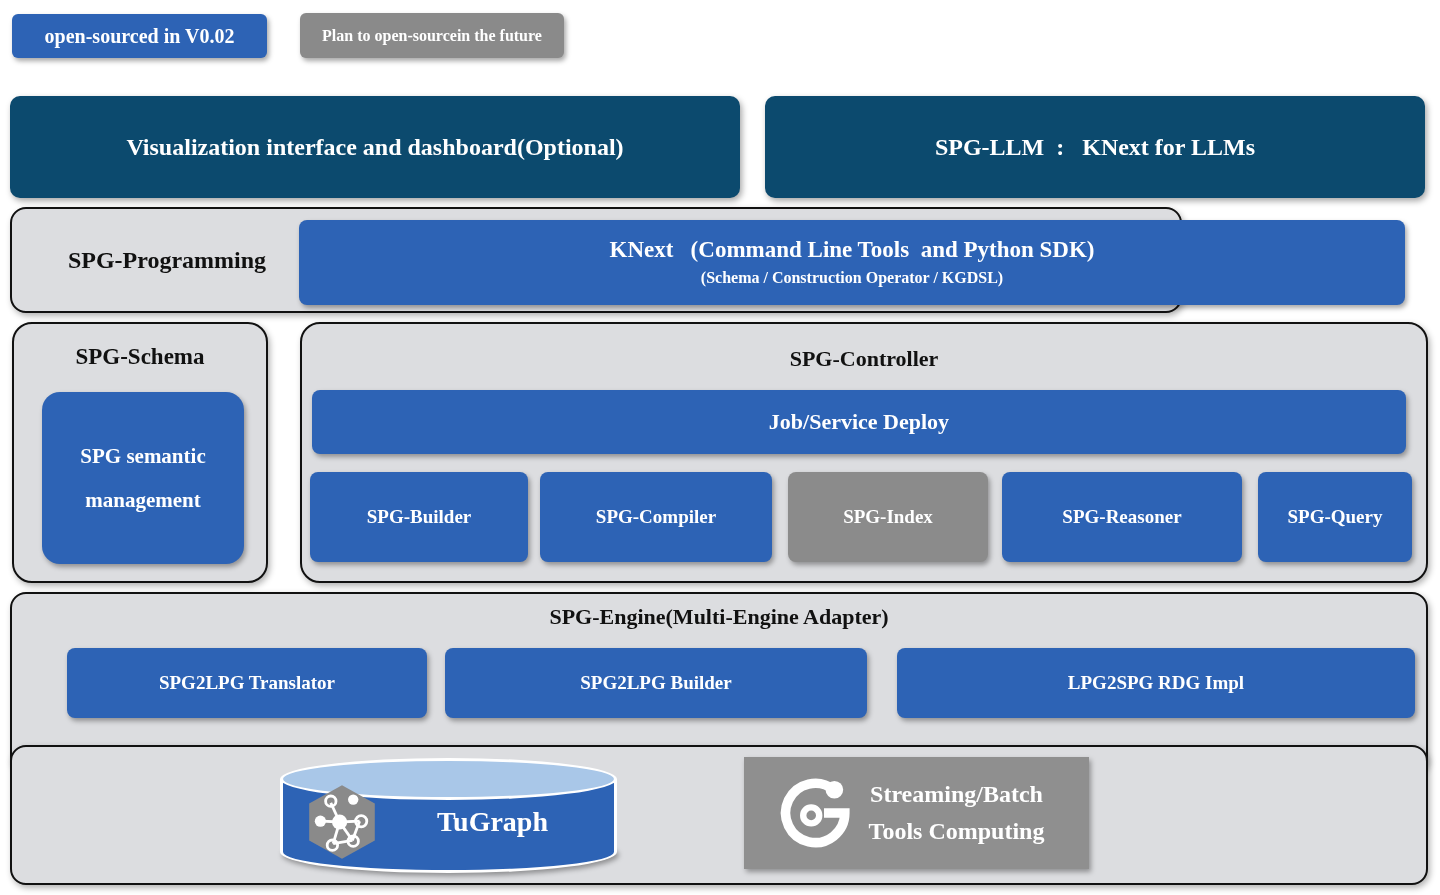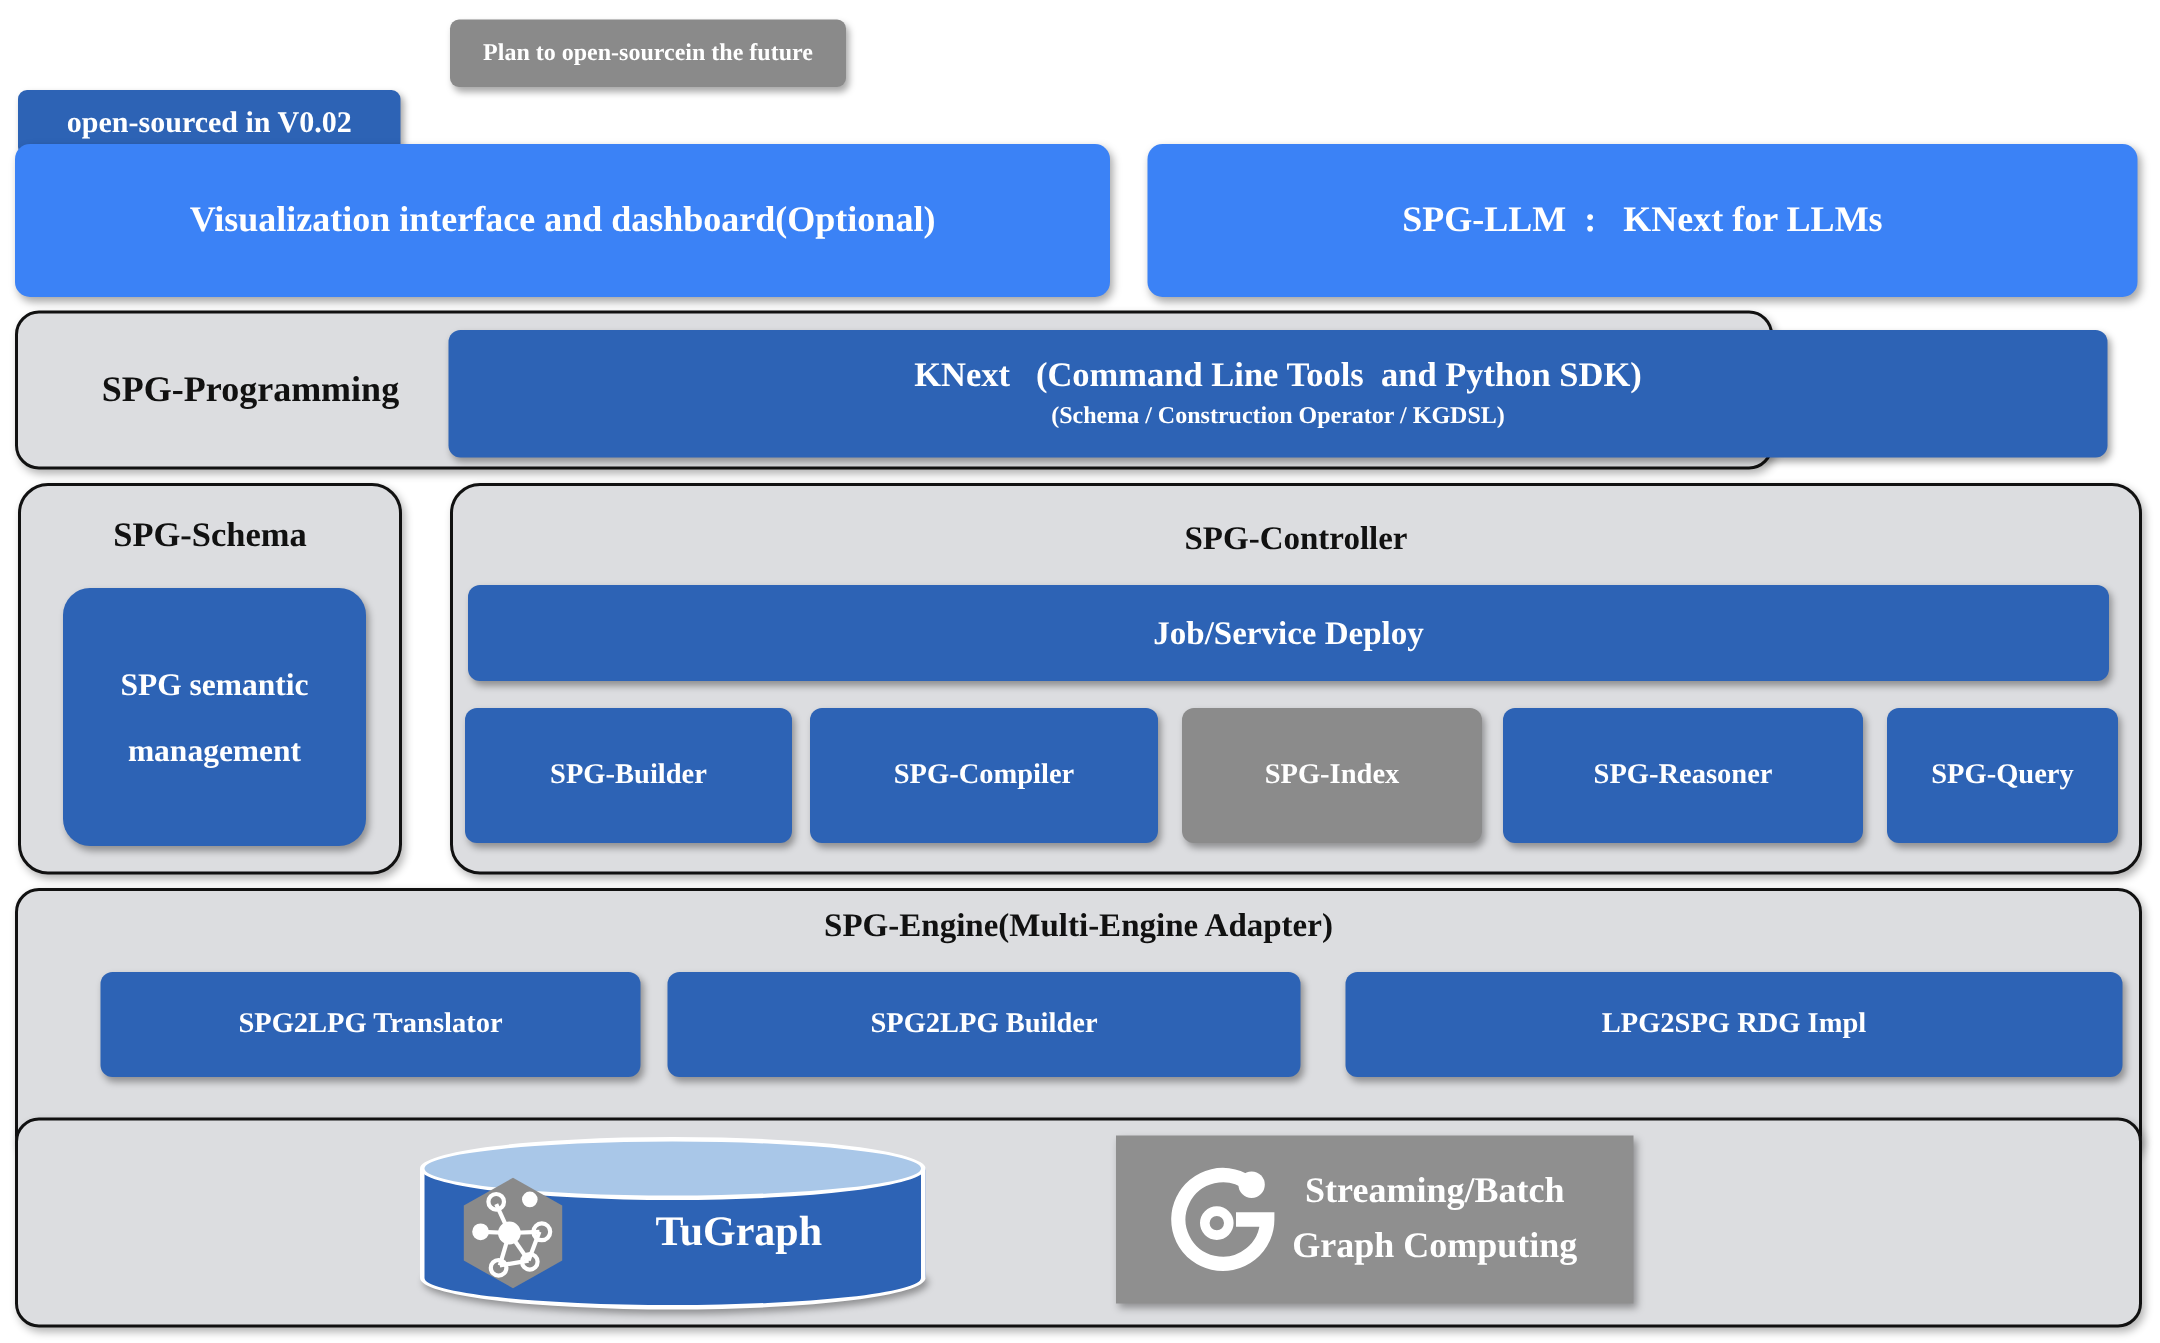--- a/index.html
+++ b/index.html
@@ -13,32 +13,31 @@
   }
   .abs { position:absolute; }
   .center { display:flex; align-items:center; justify-content:center; text-align:center; }
   .ws-pre { white-space:pre; }
 
   
   .legend-blue {
     left:12px; top:14px; width:255px; height:44px;
     background:#2d63b5; border-radius:6px; color:#fff; font-size:20px;
     box-shadow:2px 3px 5px rgba(0,0,0,.35);
-    margin-top:46px;
   }
   .legend-gray {
     left:300px; top:13px; width:264px; height:45px;
     background:#8a8a8a; border-radius:6px; color:#fff; font-size:16px;
     line-height:20px; flex-direction:row;
     box-shadow:2px 3px 5px rgba(0,0,0,.35);
   }
 
   
   .gray-header {
-    top:96px; height:102px; background:#3b82f6; border-radius:10px;
+    top:96px; height:102px; background:#0c4a6e; border-radius:10px;
     color:#fff; font-size:24px;
     box-shadow:2px 3px 6px rgba(0,0,0,.35);
   }
   .header-viz { left:10px; width:730px; }
   .header-llm { left:765px; width:660px; }
 
   
   .panel {
     background:#dcdde0; border:2px solid #111; border-radius:16px;
     box-shadow:2px 3px 6px rgba(0,0,0,.3);
@@ -222,16 +221,16 @@
   <div class="abs streaming-box">
     <span class="icon-wrap">
       <svg width="80" height="80" viewBox="0 0 100 100">
         <path d="M 72 21 A 37 37 0 1 0 86 50 L 60 50" fill="none" stroke="#ffffff" stroke-width="12"></path>
         <circle cx="73" cy="21" r="11" fill="#ffffff"></circle>
         <circle cx="44" cy="53" r="10" fill="none" stroke="#ffffff" stroke-width="8"></circle>
       </svg>
     </span>
     <span class="streaming-text">
       <span>Streaming/Batch</span><br>
-      <span>Graph Computing</span>
+      <span>Tools Computing</span>
     </span>
   </div>
 </div>
 
 </body></html>

